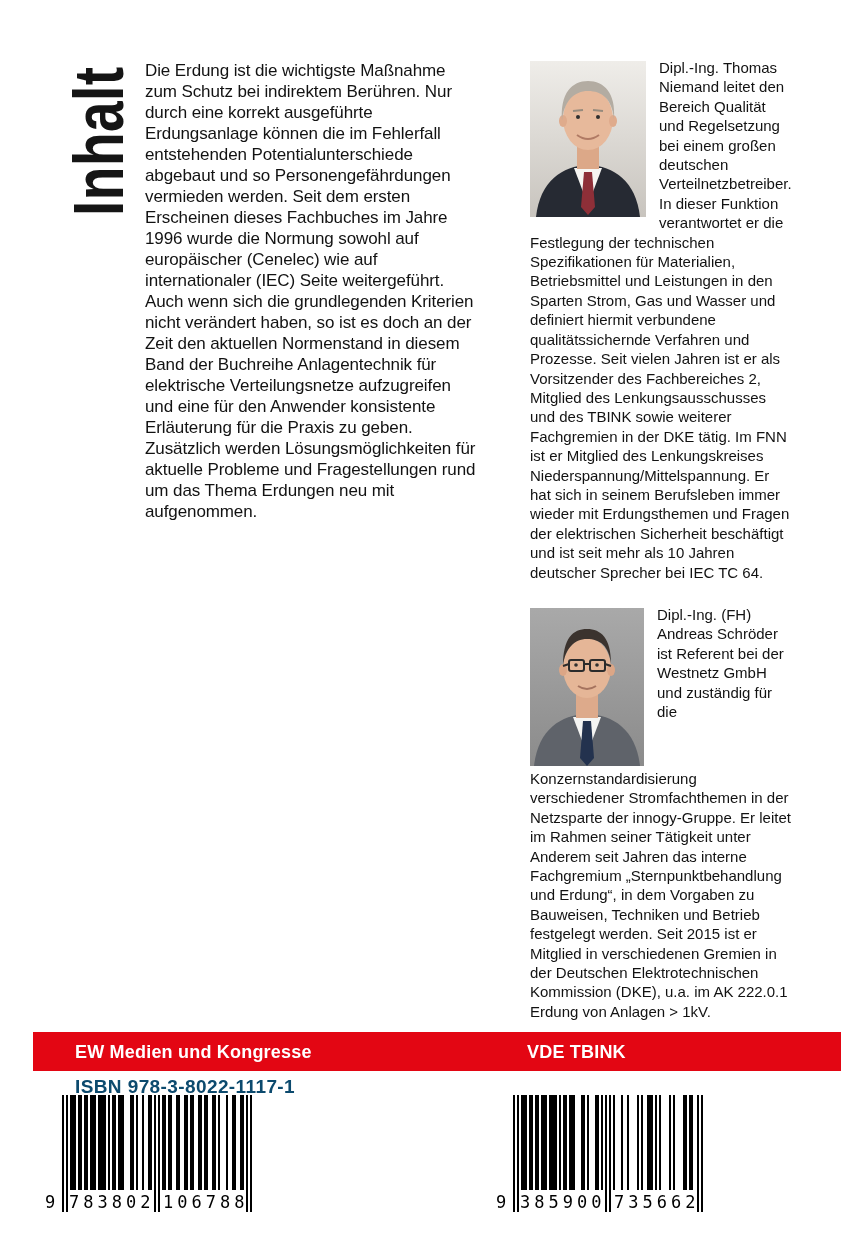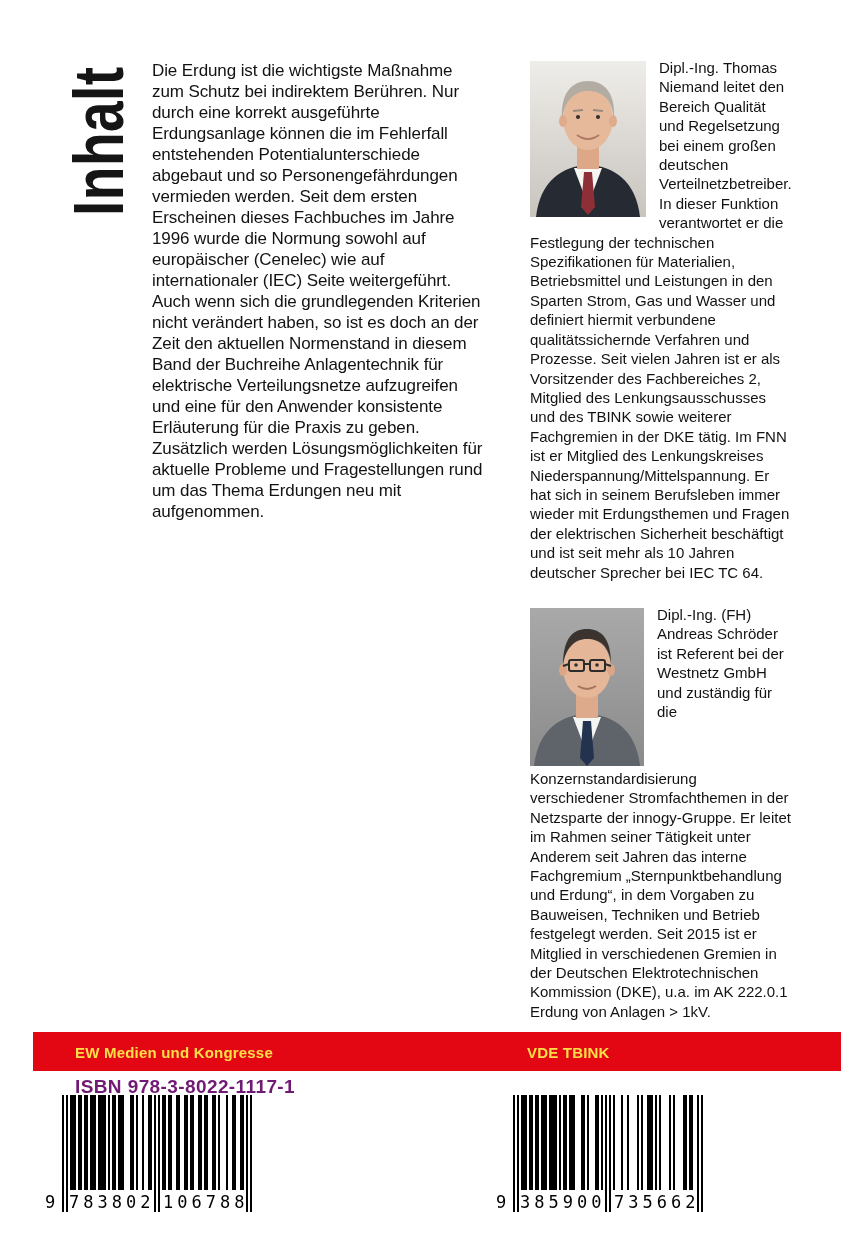--- a/index.html
+++ b/index.html
@@ -11,47 +11,47 @@
 
   
   .spine-label {
     position:absolute; left:58px; top:216px;
     transform:rotate(-90deg) scaleY(1.28); transform-origin:0 0;
     font-size:55px; font-weight:bold; letter-spacing:0.5px; white-space:nowrap; color:#151515;
   }
 
   
   .description {
-    position:absolute; left:152px; top:60px; width:334px;
+    position:absolute; left:145px; top:60px; width:334px;
     font-size:17px; line-height:21px; letter-spacing:-0.1px; hyphens:auto; color:#121212;
   }
 
   
   .authors-col {
     position:absolute; left:530px; top:58px; width:264px;
     font-size:15px; line-height:19.4px; color:#121212; hyphens:auto;
   }
   .bio::after { content:""; display:block; clear:both; }
   .bio2 { margin-top:23px; }
   .photo { float:left; margin:3px 13px 3px 0; background:#ddd; }
   .bio1 .photo { width:116px; height:156px; }
   .bio2 .photo { width:114px; height:158px; }
   .photo svg { display:block; width:100%; height:100%; }
 
   
   .banner { position:absolute; left:33px; right:0; top:1032px; height:39px; background:#e30613; }
   .banner span {
     position:absolute; top:50%; transform:translateY(-50%);
-    color:#fde047; font-size:15px; font-weight:bold; letter-spacing:0.2px; white-space:nowrap;
+    color:#ffffff; font-size:18px; font-weight:bold; letter-spacing:0.2px; white-space:nowrap;
   }
   .pub-left { left:42px; }
   .pub-right { left:494px; }
 
   
-  .isbn-label { position:absolute; top:1076px; font-size:19px; font-weight:bold; letter-spacing:0.4px; color:#701a75; }
+  .isbn-label { position:absolute; top:1076px; font-size:19px; font-weight:bold; letter-spacing:0.4px; color:#0c4a6e; }
   .isbn-label-left { left:75px; }
   .isbn-label-right { left:527px; }
 
   
   .barcode { position:absolute; top:1095px; width:212px; height:121px; }
   .barcode-left { left:45px; }
   .barcode-right { left:496px; }
   .bars { position:absolute; left:17px; top:0; height:117px; display:flex; align-items:flex-start; }
   .bars > div { flex:0 0 auto; }
   .bars .bar { background:#000; height:95px; }

